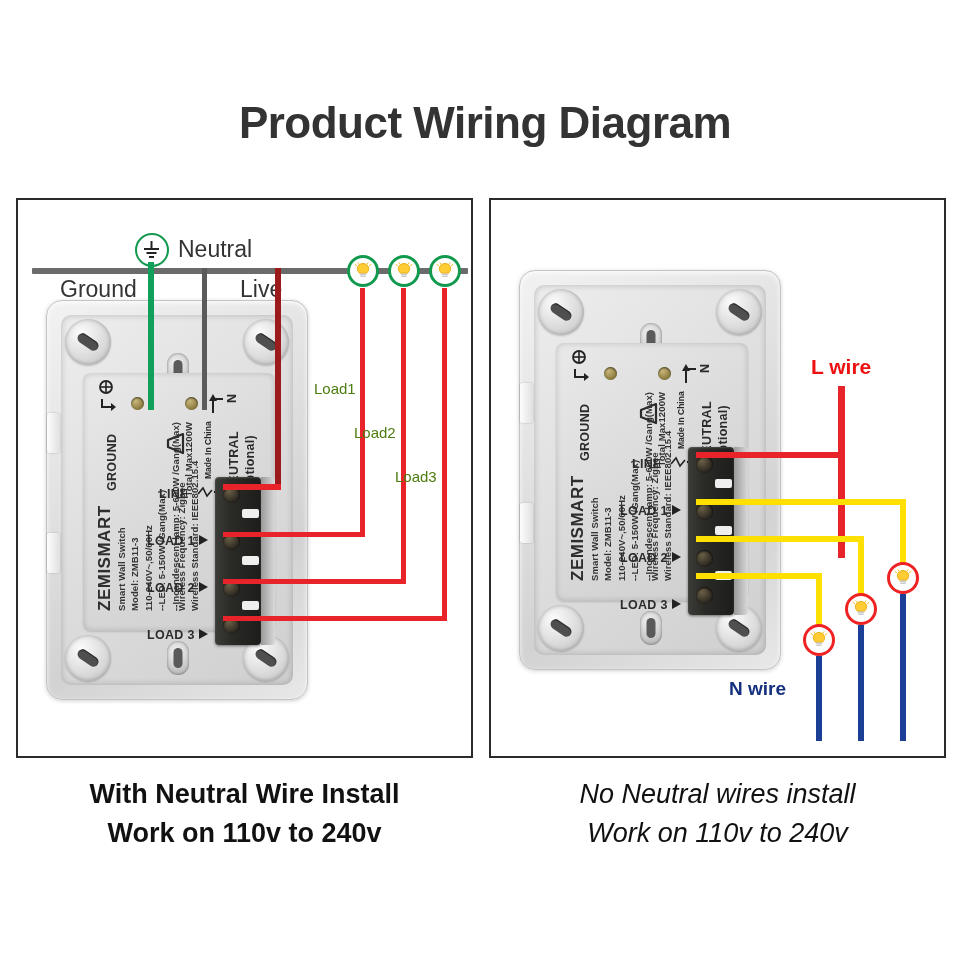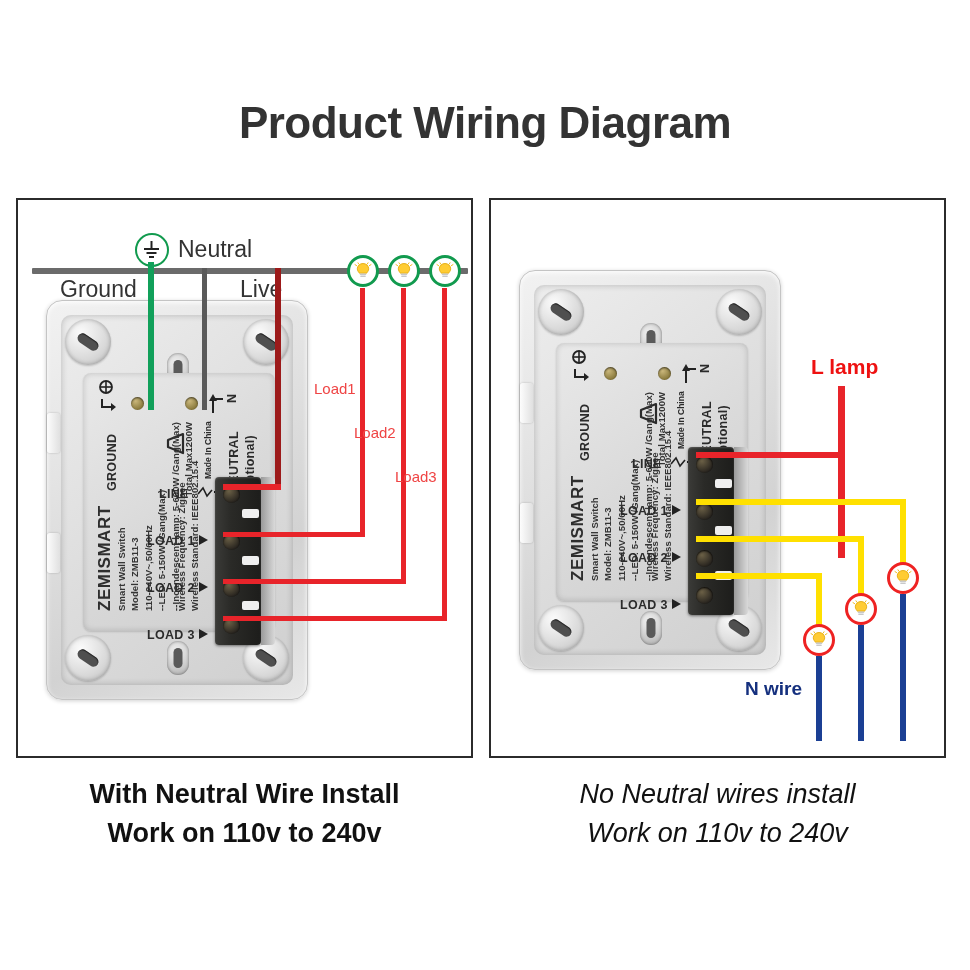--- a/index.html
+++ b/index.html
@@ -120,21 +120,21 @@
   .w-green { background:#11a05a; }
   .w-gray  { background:#5a5a5a; }
   .w-red   { background:#e8242a; }
   .w-darkred{ background:#9c1a1a; }
   .w-yellow{ background:#ffe000; }
   .w-blue  { background:#1b3f94; }
 
   .busbar { position:absolute; height:6px; background:#6b6b6b; border-radius:1px; }
 
   .wire-label { position:absolute; font-size:23px; color:#333; white-space:nowrap; }
-  .load-label { position:absolute; font-size:15px; color:#ef4444; white-space:nowrap; }
+  .load-label { position:absolute; font-size:15px; color:#4d7c0f; white-space:nowrap; }
   .lw-label { position:absolute; font-size:21px; font-weight:bold; color:#ee1111; white-space:nowrap; }
   .nw-label { position:absolute; font-size:19px; font-weight:bold; color:#15307e; white-space:nowrap; }
 
   
   .bulb {
     position:absolute; width:32px; height:32px; border-radius:50%;
     background:#ffffff; display:flex; align-items:center; justify-content:center;
   }
   .bulb.green { border:3px solid #119a4e; }
   .bulb.red   { border:3px solid #ee2222; }
@@ -443,21 +443,21 @@
         <div class="term-hole" style="left:8px; top:103px;"></div>
         <div class="term-hole" style="left:8px; top:140px;"></div>
         <div class="term-gap" style="left:27px; top:32px;"></div>
         <div class="term-gap" style="left:27px; top:79px;"></div>
         <div class="term-gap" style="left:27px; top:124px;"></div>
       </div>
       <div style="position:absolute; left:214px; top:176px; width:14px; height:168px;
                   background:linear-gradient(90deg,#9a9a9a,#d9d9d9); border-radius:0 4px 4px 0;"></div>
     </div>
 
-    <div class="lw-label" style="left:320px; top:155px;">L lamp</div>
+    <div class="lw-label" style="left:320px; top:155px;">L wire</div>
     <div class="wire w-red" style="left:347px; top:186px; width:7px; height:172px;"></div>
     <div class="wire w-red" style="left:205px; top:252px; width:149px; height:6px;"></div>
 
     <div class="wire w-yellow" style="left:205px; top:299px; width:210px; height:6px;"></div>
     <div class="wire w-yellow" style="left:409px; top:299px; width:6px; height:68px;"></div>
 
     <div class="wire w-yellow" style="left:205px; top:336px; width:168px; height:6px;"></div>
     <div class="wire w-yellow" style="left:367px; top:336px; width:6px; height:62px;"></div>
 
     <div class="wire w-yellow" style="left:205px; top:373px; width:126px; height:6px;"></div>
@@ -500,21 +500,21 @@
           <line x1="4" y1="0.8" x2="4.7" y2="2"></line>
             <line x1="14" y1="0.8" x2="13.3" y2="2"></line>
         </g>
       </svg>
     </div>
 
     <div class="wire w-blue" style="left:325px; top:456px; width:6px; height:85px;"></div>
     <div class="wire w-blue" style="left:367px; top:425px; width:6px; height:116px;"></div>
     <div class="wire w-blue" style="left:409px; top:394px; width:6px; height:147px;"></div>
 
-    <div class="nw-label" style="left:254px; top:478px;">N wire</div>
+    <div class="nw-label" style="left:238px; top:478px;">N wire</div>
   </div>
 
   <div class="caption" id="caption-left">
     <div>With Neutral Wire Install</div>
     <div>Work on 110v to 240v</div>
   </div>
   <div class="caption" id="caption-right">
     <div>No Neutral wires install</div>
     <div>Work on 110v to 240v</div>
   </div>

